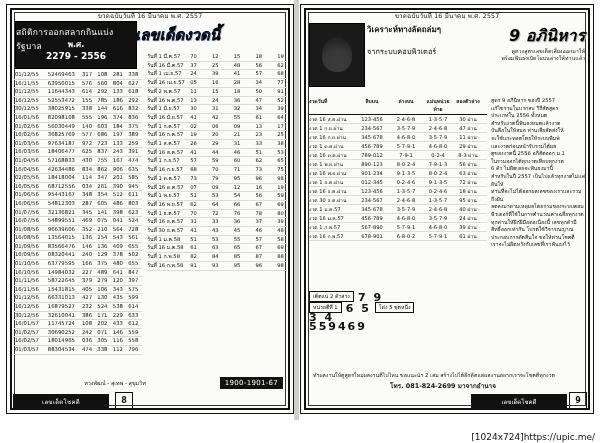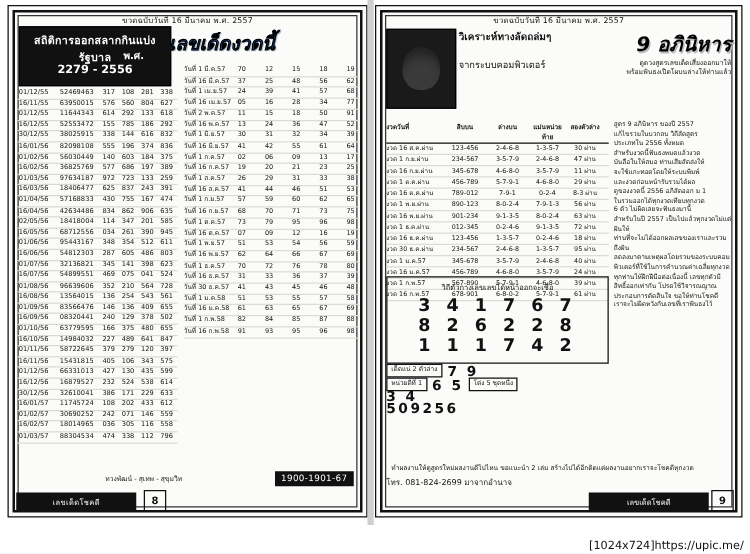--- a/index.html
+++ b/index.html
@@ -6,22 +6,22 @@
   body{font-family:"DejaVu Sans","Liberation Sans",sans-serif;}
   #page{position:relative;width:600px;height:443px;background:#ffffff;overflow:hidden;}
   .spread{position:absolute;left:0;top:0;width:600px;height:420px;background:#fff;}
   .page{position:absolute;top:4px;height:408px;background:#fbfbf9;border:1px solid #111;overflow:hidden;}
   .pageL{left:6px;width:286px;}
   .pageR{left:300px;width:292px;}
   .ornborder{position:absolute;inset:3px;border:2px solid #111;}
   .ornborder:before{content:"";position:absolute;inset:2px;border:1px solid #333;}
   .hdrdate{position:absolute;top:6px;left:0;width:100%;text-align:center;font-size:6.2px;color:#111;letter-spacing:.2px;}
   .titleblk{position:absolute;left:8px;top:16px;width:120px;height:46px;background:#111;color:#fff;border:1px solid #000;}
-  .titleblk .l1{position:absolute;top:3px;left:0;width:100%;text-align:center;font-size:8.5px;font-weight:bold;letter-spacing:.3px;}
-  .titleblk .l2{position:absolute;top:16px;left:0;width:100%;text-align:center;font-size:8px;font-weight:bold;padding-left:31px;}
+  .titleblk .l1{position:absolute;top:3px;left:0;width:100%;text-align:left;font-size:8.5px;font-weight:normal;letter-spacing:.3px;}
+  .titleblk .l2{position:absolute;top:16px;left:0;width:100%;text-align:center;font-size:8px;font-weight:bold;}
   .titleblk .l3{position:absolute;top:29px;left:0;width:100%;text-align:center;font-size:9px;font-weight:bold;}
   .bigbrand{position:absolute;left:128px;top:18px;width:150px;height:26px;}
   .bigbrand .bw{position:absolute;left:0;top:0;width:100%;text-align:left;font-size:15px;font-weight:bold;color:#3b82f6;
     -webkit-text-stroke:0.4px #000;text-shadow:1px 1px 0 #bbb;font-style:italic;}
   
   .ltable{position:absolute;left:7px;top:66px;width:128px;font-size:5.3px;color:#111;}
   .lrow{display:flex;justify-content:space-between;line-height:7.6px;border-bottom:1px solid #d9d9d4;padding:0 1px;}
   .lrow .dt{width:34px;}
   .lrow .n{width:16px;text-align:center;}
   
@@ -58,21 +58,21 @@
   .c4{width:30px;}
   .rtext{position:absolute;left:190px;top:92px;width:94px;font-size:5.2px;line-height:7.6px;color:#111;text-align:justify;}
   .bignums{position:absolute;left:8px;top:216px;width:176px;border:1px solid #111;padding:3px 0 5px;}
   .bignums .hd{font-size:6px;text-align:center;color:#111;margin-bottom:2px;}
   .bignums .bn{text-align:center;font-size:14px;font-weight:bold;letter-spacing:4px;color:#111;line-height:16px;}
   .pairbox{position:absolute;left:8px;top:286px;width:176px;font-size:5.6px;color:#111;}
   .pairrow{display:flex;align-items:flex-end;gap:4px;line-height:9px;}
   .tag{border:1px solid #111;padding:0 3px;font-size:5.2px;}
   .numline{font-size:11px;font-weight:bold;letter-spacing:2px;}
   .footRtext{position:absolute;left:8px;bottom:34px;width:250px;font-size:5.3px;line-height:7.4px;color:#111;text-align:center;}
-  .telbox{position:absolute;left:8px;bottom:22px;width:268px;text-align:left;font-size:6.4px;font-weight:normal;color:#111;}
+  .telbox{position:absolute;left:8px;bottom:22px;width:268px;text-align:center;font-size:6.4px;font-weight:bold;color:#111;}
   .blackplateR{position:absolute;right:26px;bottom:4px;width:96px;height:15px;background:#111;color:#fff;font-size:6px;
     display:flex;align-items:center;justify-content:center;}
   .pgnumR{position:absolute;right:6px;bottom:4px;width:16px;height:15px;border:1px solid #111;color:#111;font-size:8px;
     display:flex;align-items:center;justify-content:center;font-weight:bold;}
   .gutter{position:absolute;left:294px;top:0;width:5px;height:420px;background:#cfcfcf;}
   .credit{position:absolute;right:2px;bottom:0;font-size:9px;color:#111;background:#fff;padding:1px 3px;}
 </style>
 </head>
 <body>
 
@@ -791,42 +791,36 @@
           <div>สำหรับในปี 2557 เป็นไปแล้วทุกงวดไม่แต่ฝันให้</div>
           <div>ท่านที่จะไม่ได้ออกผลเลขของเราและรวมถึงฝัน</div>
           <div>ลดลงมาตามเหตุผลโดยรวมของระบบคอม</div>
           <div>พิวเตอร์ที่ใช้ในการคำนวณค่าเฉลี่ยทุกงวด</div>
           <div>ทุกท่านให้ฝึกฝีมือต่อเนื่องนี้ เลขทุกตัวมี</div>
           <div>สิทธิ์ออกเท่ากัน โปรดใช้วิจารณญาณ</div>
           <div>ประกอบการตัดสินใจ ขอให้ท่านโชคดี</div>
           <div>เราจะไม่ผิดหวังกับเลขที่เราฟันธงไว้</div>
         </div>
 
-      <div class="bignums">
-        <div class="hd">วิถีตัวกางเลขเลขได้หน้าออกจะเชื่อ</div>
-        <div class="bn">3 4 1 7 6 7</div>
-        <div class="bn">8 2 6   2 2 8</div>
-        <div class="bn">1 1 1   7 4 2</div>
-      </div>
 
       <div class="pairbox">
         <div class="pairrow">
           <span class="tag">เด็ดแน่ 2 ตัวล่าง</span>
           <span class="numline">7 9</span>
         </div>
         <div class="pairrow">
           <span class="tag">หน่วยดีที่ 1</span>
           <span class="numline">6 5</span>
           <span class="tag">โต่ง 5 ชุดหนึ่ง</span>
         </div>
         <div class="pairrow">
           <span class="numline">3 4</span>
         </div>
         <div class="pairrow">
-          <span class="numline">509256</span>
+          <span class="numline">559469</span>
         </div>
       </div>
 
       <div class="footRtext">ทำผลงานให้ดูสูตรใหม่ผลงานดีไปไหน ขอแนะนำ 2 เล่ม
 สร้างไปได้อีกติดแต่ผลงานอยากเราจะโชคดีทุกงวด</div>
       <div class="telbox">โทร. 081-824-2699 มาจากอำนาจ</div>
       <div class="blackplateR">เลขเด็ดโชคดี</div>
       <div class="pgnumR">9</div>
     </div>
   </div>

